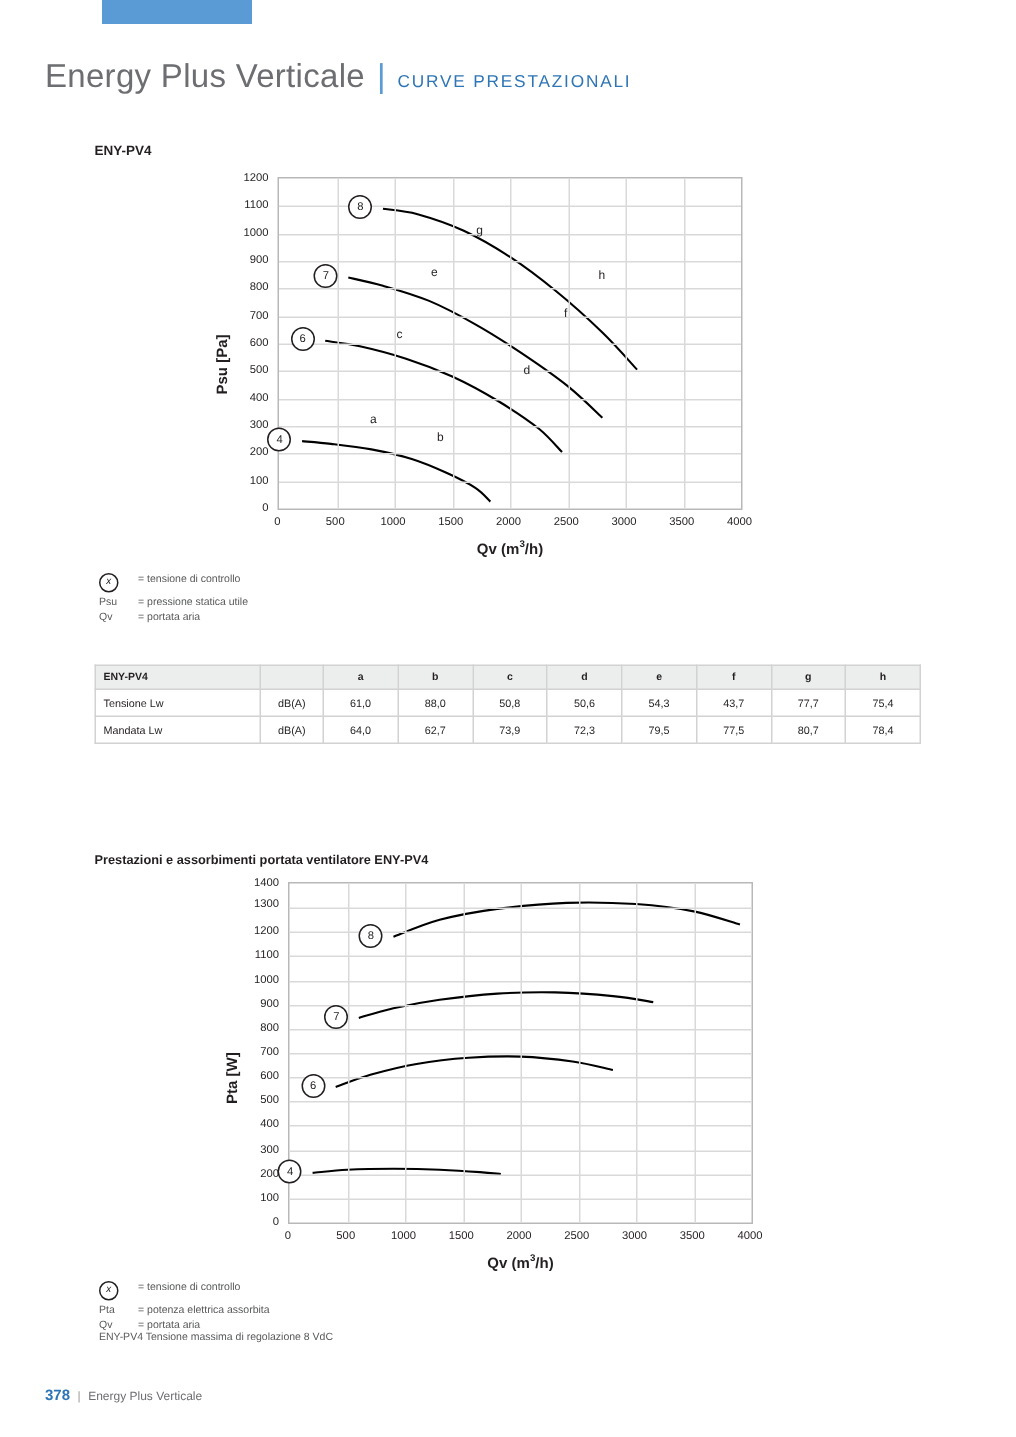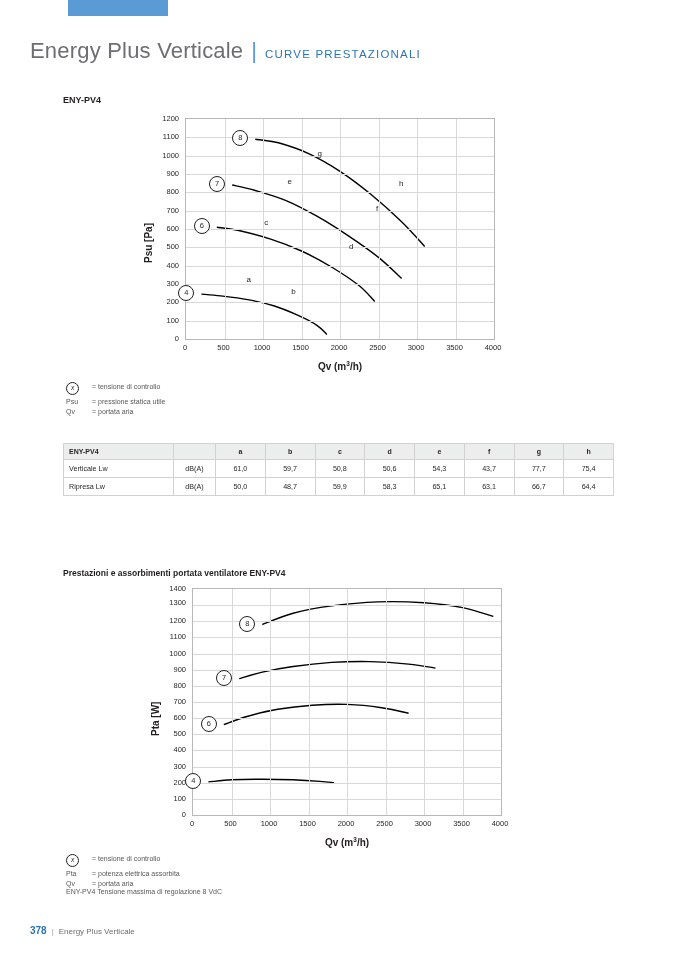--- a/index.html
+++ b/index.html
@@ -332,42 +332,42 @@
       <th>c</th>
       <th>d</th>
       <th>e</th>
       <th>f</th>
       <th>g</th>
       <th>h</th>
     </tr>
   </thead>
   <tbody>
     <tr>
-      <td class="rowname">Verticale Lw</td>
+      <td class="rowname">Tensione Lw</td>
       <td class="unit">dB(A)</td>
       <td>61,0</td>
-      <td>59,7</td>
+      <td>88,0</td>
       <td>50,8</td>
       <td>50,6</td>
       <td>54,3</td>
       <td>43,7</td>
       <td>77,7</td>
       <td>75,4</td>
     </tr>
     <tr>
-      <td class="rowname">Ripresa Lw</td>
+      <td class="rowname">Mandata Lw</td>
       <td class="unit">dB(A)</td>
-      <td>50,0</td>
-      <td>48,7</td>
-      <td>59,9</td>
-      <td>58,3</td>
-      <td>65,1</td>
-      <td>63,1</td>
-      <td>66,7</td>
-      <td>64,4</td>
+      <td>64,0</td>
+      <td>62,7</td>
+      <td>73,9</td>
+      <td>72,3</td>
+      <td>79,5</td>
+      <td>77,5</td>
+      <td>80,7</td>
+      <td>78,4</td>
     </tr>
   </tbody>
 </table>
 
 <div class="section-label">Prestazioni e assorbimenti portata ventilatore ENY-PV4</div>
 
 <div class="chart-wrap" style="top:588px; left:192px; width:330px; height:250px;">
   <div class="plot" id="plot2" style="top:0; left:0; width:310px; height:228px;">
     <svg id="curves2" width="310" height="228" viewBox="0 0 310 228" style="position:absolute;top:0;left:0;">
         <path d="M 69.3 35.5 C 74.4 33.6, 88.6 27.3, 100.1 24.2 C 111.7 21.1, 124.5 18.8, 138.6 16.9 C 152.7 15.1, 169.4 13.5, 184.8 12.9 C 200.2 12.4, 216.9 12.8, 231.0 13.7 C 245.1 14.7, 257.9 16.3, 269.5 18.6 C 281.1 20.9, 295.2 26.0, 300.3 27.4" fill="none" stroke="#000000" stroke-width="1.4"></path>

